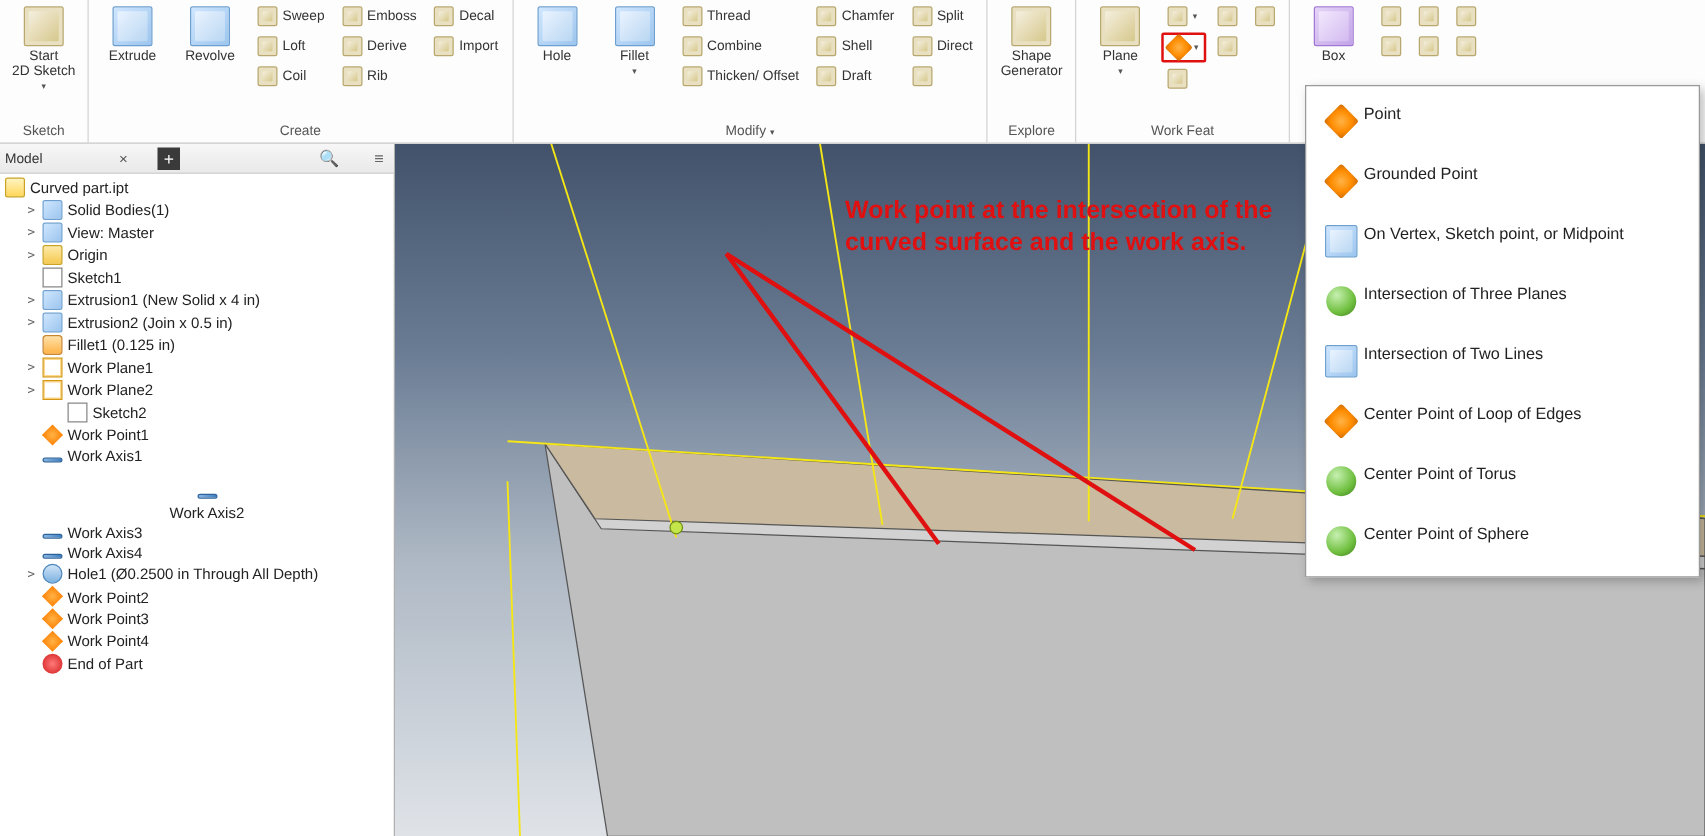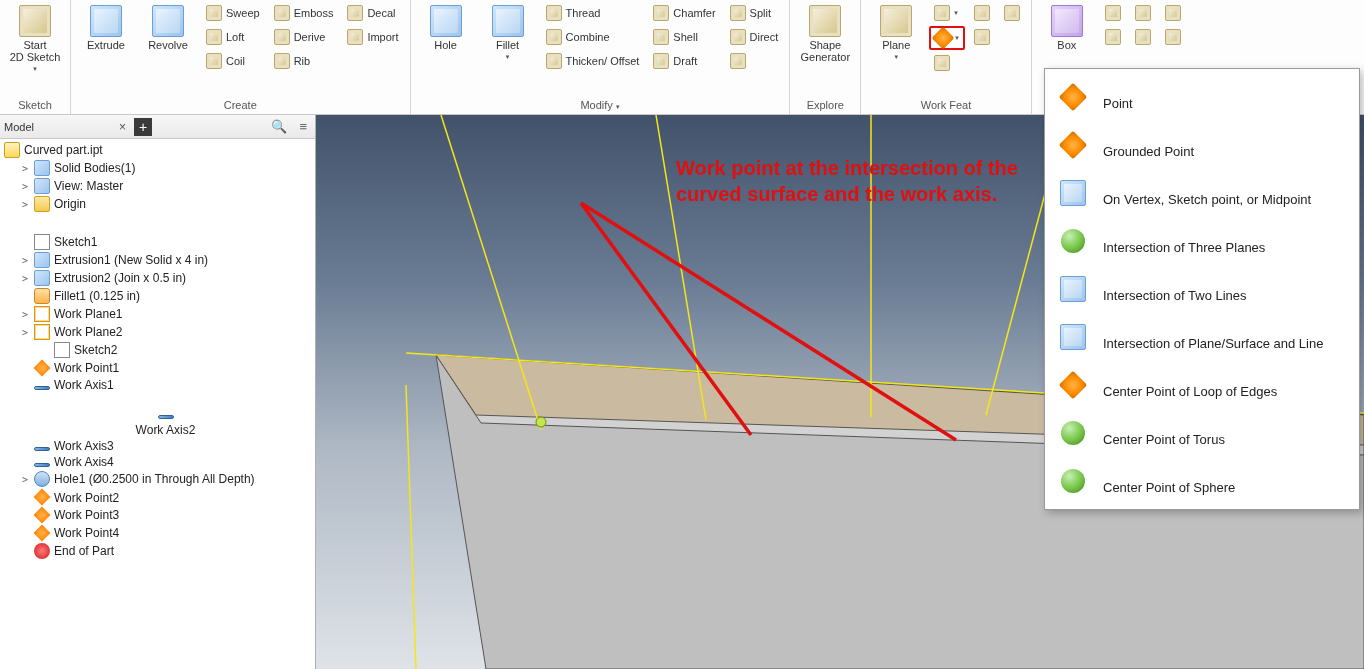--- a/index.html
+++ b/index.html
@@ -31,21 +31,21 @@
 .green-sphere{width:24px;height:24px;border-radius:50%;background:radial-gradient(circle at 35% 30%,#c6f0b0,#6fbf3f 60%,#3e7a1f);border:none;}
 .green-sphere::after{content:none;}
 .purple-cube{background:linear-gradient(135deg,#e5d4f8,#c2a4e8);border-color:#a178d4;}
 .purple-cube::after{background:linear-gradient(135deg,#f2e8fd,#d3baf0);}
 
 
 .workspace { display:flex; height:calc(669px - 115px); }
 
 
 .browser { width:316px; background:#fff; border-right:1px solid #b0b0b0; display:flex; flex-direction:column; }
-.browser-hdr { height:24px; background:linear-gradient(#f7f7f7,#e9e9e9); border-bottom:1px solid #c8c8c8; display:flex; align-items:center; padding:0 4px; font-size:11px; color:#333; gap:4px; }
+.browser-hdr { height:24px; background:linear-gradient(#f7f7f7,#e9e9e9); border-bottom:1px solid #c8c8c8; display:flex; align-items:center; padding:0 4px; font-size:11px; color:#333; gap:20px; }
 .browser-hdr .title { flex:1; }
 .browser-hdr .close { font-size:12px;color:#555;cursor:default;padding:0 4px;}
 .browser-hdr .srch { font-size:13px;color:#666;padding:0 4px;cursor:default;}
 .browser-hdr .plus { background:#3a3a3a;color:#fff;width:18px;height:18px;display:flex;align-items:center;justify-content:center;font-size:14px;cursor:default;}
 .tree { flex:1; overflow:auto; padding:2px 0; font-size:12px; color:#222; }
 .node { display:flex; align-items:center; gap:4px; padding:1px 4px 1px 6px; white-space:nowrap; cursor:default;}
 .tw { width:10px; text-align:center; color:#666; font-size:10px; font-family:monospace;}
 .tw.none{visibility:hidden;}
 .ni { width:16px;height:16px;flex-shrink:0; }
 .ni.doc { background:linear-gradient(#fff3c0,#ffd75a);border:1px solid #c9a21f;border-radius:2px;}
@@ -60,21 +60,21 @@
 .ni.end{background:radial-gradient(circle,#ff7a7a,#d11a1a);border:none;border-radius:50%;}
 
 
 .viewport{flex:1;position:relative;background:linear-gradient(180deg,#42526b 0%,#6a7c94 30%,#aeb8c4 60%,#dfe3e8 100%);}
 .cursor{position:absolute;left:967px;top:248px;font-size:18px;color:#fff;text-shadow:0 0 2px #000;}
 .annot{position:absolute;left:360px;top:40px;color:#e01010;font-weight:600;font-size:20px;line-height:26px;}
 svg.overlay{position:absolute;inset:0;width:100%;height:100%;}
 
 
 .menu{position:absolute;left:1044px;top:68px;width:316px;background:#fff;border:1px solid #9a9a9a;box-shadow:3px 3px 8px rgba(0,0,0,.25);padding:4px 0;z-index:50;}
-.menu-item{display:flex;align-items:flex-end;gap:16px;padding:10px 14px;font-size:13px;color:#222;cursor:default;}
+.menu-item{display:flex;align-items:flex-start;gap:4px;padding:10px 14px;font-size:13px;color:#222;cursor:default;}
 .menu-item .mico{width:28px;height:28px;flex-shrink:0;display:flex;align-items:center;justify-content:center;}
 </style>
 </head>
 <body>
 
 <div class="ribbon">
 
   <div class="ribbon-group">
     <div class="ribbon-body">
       <div class="big-btn">
@@ -303,21 +303,21 @@
           <div class="node" style="padding-left: 20px;">
             <span class="tw">&gt;</span>
             <span class="ni cube"></span>
             <span>View: Master</span>
           </div>
           <div class="node" style="padding-left: 20px;">
             <span class="tw">&gt;</span>
             <span class="ni folder"></span>
             <span>Origin</span>
           </div>
-          <div class="node" style="padding-left: 20px; margin-top: 20px;">
+          <div class="node" style="padding-left: 20px;">
             <span class="tw none">&gt;</span>
             <span class="ni sketch"></span>
             <span>Sketch1</span>
           </div>
           <div class="node" style="padding-left: 20px;">
             <span class="tw">&gt;</span>
             <span class="ni cube"></span>
             <span>Extrusion1 (New Solid x 4 in)</span>
           </div>
           <div class="node" style="padding-left: 20px;">
@@ -456,26 +456,20 @@
       <span>Intersection of Three Planes</span>
     </div>
     <div class="menu-item">
       <span class="mico">
         <span class="icon16 cube32" style="width: 26px; height: 26px;"></span>
       </span>
       <span>Intersection of Two Lines</span>
     </div>
     <div class="menu-item">
       <span class="mico">
-        <span class="icon16 cube32" style="width: 26px; height: 26px;"></span>
-      </span>
-      <span>Intersection of Plane/Surface and Line</span>
-    </div>
-    <div class="menu-item">
-      <span class="mico">
         <span class="orange-pt" style="width: 20px; height: 20px;"></span>
       </span>
       <span>Center Point of Loop of Edges</span>
     </div>
     <div class="menu-item">
       <span class="mico">
         <span class="green-sphere"></span>
       </span>
       <span>Center Point of Torus</span>
     </div>

